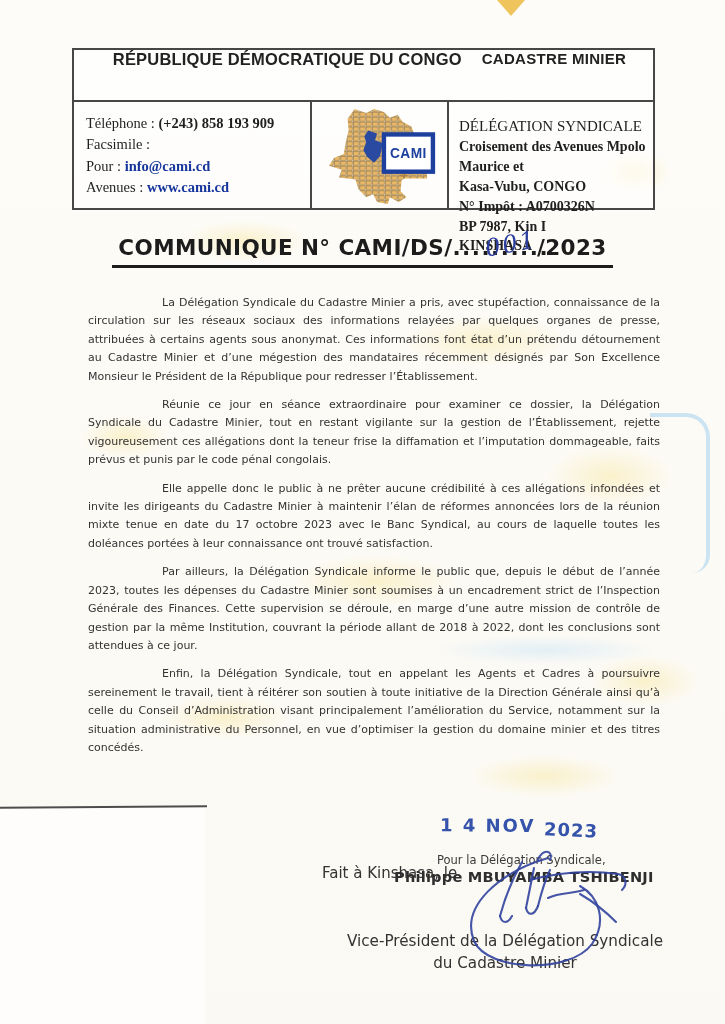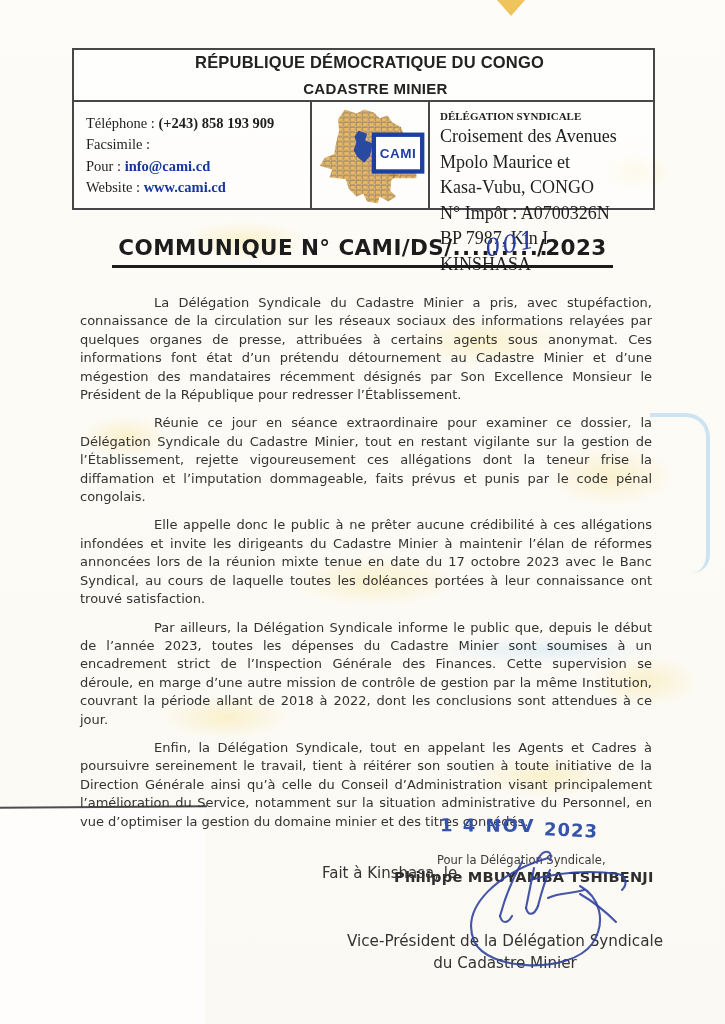--- a/index.html
+++ b/index.html
@@ -18,44 +18,44 @@
   .blue-curve{position:absolute;left:650px;top:413px;width:56px;height:156px;
     border-top:4px solid #c4e1f2;border-right:4px solid #c4e1f2;
     border-top-right-radius:24px;border-bottom-right-radius:18px;opacity:.85;}
   .fold-line{position:absolute;left:0;top:806px;width:207px;height:2px;background:#4d4d4d;transform:rotate(-.4deg);}
   .fold-paper{position:absolute;left:0;top:808px;width:205px;height:216px;background:rgba(255,255,255,.65);}
   
   .hbox{position:absolute;left:72px;top:48px;width:583px;height:162px;
     border:2px solid #474747;background:rgba(255,255,255,.6);box-sizing:border-box;}
   .hbox-top{height:50px;border-bottom:2px solid #474747;text-align:center;
     font-family:"Liberation Sans",sans-serif;font-weight:bold;color:#222;
-    display:flex;flex-direction:column;justify-content:center;gap:8px;padding-left:12px;}
+    display:flex;flex-direction:row;justify-content:center;gap:8px;padding-left:12px;}
   .hbox-top .l1{font-size:16.5px;letter-spacing:.2px;}
   .hbox-top .l2{font-size:15px;letter-spacing:.3px;margin-left:12px;}
   .hbox-bottom{display:flex;height:108px;}
   .cell{box-sizing:border-box;}
   .cell.contact{width:238px;border-right:2px solid #474747;padding:11px 6px 6px 12px;
     font-family:"Liberation Serif",serif;font-size:14.5px;line-height:1.48;color:#1f1f1f;}
-  .cell.logo{width:118px;border-right:2px solid #474747;display:flex;align-items:center;justify-content:center;}
+  .cell.logo{width:137px;border-right:2px solid #474747;display:flex;align-items:center;justify-content:center;}
   .cell.delegation{flex:1;padding:8px 6px 6px 10px;font-family:"Liberation Serif",serif;color:#1f1f1f;}
-  .cell.delegation .dtitle{font-weight:bold;font-size:11px;margin-bottom:2px;}
-  .cell.delegation .dline{font-size:18px;line-height:1.42;}
+  .cell.delegation .dtitle{font-weight:normal;font-size:15px;margin-bottom:2px;margin-top:8px;}
+  .cell.delegation .dline{font-size:14px;line-height:1.42;font-weight:bold;}
   .bold{font-weight:bold;}
   .link{color:#16369c;font-weight:bold;cursor:pointer;}
   
   .title-wrap{position:absolute;left:0;top:233px;width:100%;text-align:center;}
   .title-text{display:inline-block;font-family:"DejaVu Sans",sans-serif;font-weight:bold;
     font-size:21.5px;letter-spacing:.4px;color:#1c1c1c;border-bottom:3px solid #1c1c1c;padding:0 6px 4px 6px;white-space:nowrap;}
   .dots{letter-spacing:1.5px;}
   .handwritten{display:inline-block;position:relative;margin-left:-64px;top:-3px;
     transform:rotate(-11deg);color:#2c3e9e;font-style:italic;font-family:"DejaVu Serif",serif;
     font-size:24px;font-weight:normal;letter-spacing:2px;}
   
-  .body-text{position:absolute;left:80px;top:294px;width:572px;
-    font-size:13px;line-height:18.4px;text-align:justify;color:#333;}
+  .body-text{position:absolute;left:88px;top:294px;width:572px;
+    font-size:11px;line-height:18.4px;text-align:justify;color:#333;}
   .body-text p{margin:0 0 10px 0;text-indent:74px;}
   
   .place-line{position:absolute;left:322px;top:864px;font-size:15px;color:#333;}
   .stamp{position:absolute;left:440px;top:815px;color:#3553ab;font-weight:bold;
     font-family:"DejaVu Sans",sans-serif;font-size:18px;letter-spacing:2px;white-space:nowrap;transform:rotate(.5deg);}
   .stamp .yr{display:inline-block;transform:translateY(4px) rotate(2deg);letter-spacing:1px;}
   .for-line{position:absolute;left:437px;top:853px;font-size:11.5px;color:#3a3a3a;}
   .signer-name{position:absolute;left:394px;top:868px;font-size:14.6px;font-weight:bold;color:#2e2e2e;letter-spacing:.2px;}
   .signer-title{position:absolute;left:300px;top:930px;width:410px;text-align:center;font-size:15.2px;color:#333;line-height:1.45;}
   .signature{position:absolute;left:430px;top:846px;pointer-events:none;}
@@ -84,21 +84,21 @@
   <div class="hbox">
     <div class="hbox-top">
       <div class="l1">RÉPUBLIQUE DÉMOCRATIQUE DU CONGO</div>
       <div class="l2">CADASTRE MINIER</div>
     </div>
     <div class="hbox-bottom">
       <div class="cell contact">
         <div><span>Téléphone : </span><span class="bold">(+243) 858 193 909</span></div>
         <div>Facsimile :</div>
         <div><span>Pour : </span><span class="link">info@cami.cd</span></div>
-        <div><span>Website : </span><span class="link">www.cami.cd</span></div>
+        <div><span>Avenues : </span><span class="link">www.cami.cd</span></div>
       </div>
       <div class="cell logo">
         <svg width="118" height="98" viewBox="0 0 120 100">
           <defs>
             <pattern id="bricks" width="6.5" height="5" patternUnits="userSpaceOnUse">
               <rect x="0.4" y="0.4" width="5.4" height="3.9" fill="#e9b766" stroke="#8f6c2e" stroke-width="0.6"></rect>
             </pattern>
           </defs>
           <path d="M 34,2 L 46,6 L 54,2 L 64,5 L 70,11 L 78,8 L 83,15 L 92,20 L 96,30 L 92,40 L 95,50 L 89,58 L 88,70 L 82,75 L 81,86 L 87,92 L 79,97 L 70,92 L 68,99 L 57,97 L 53,89 L 46,92 L 38,84 L 35,74 L 18,72 L 21,64 L 8,60 L 13,52 L 23,48 L 25,36 L 28,24 L 27,12 Z" fill="url(#bricks)"></path>
           <path d="M 48,24 L 57,27 L 55,34 L 63,37 L 60,50 L 54,57 L 47,51 L 43,44 L 46,36 L 44,30 Z" fill="#2a4aa1"></path>

